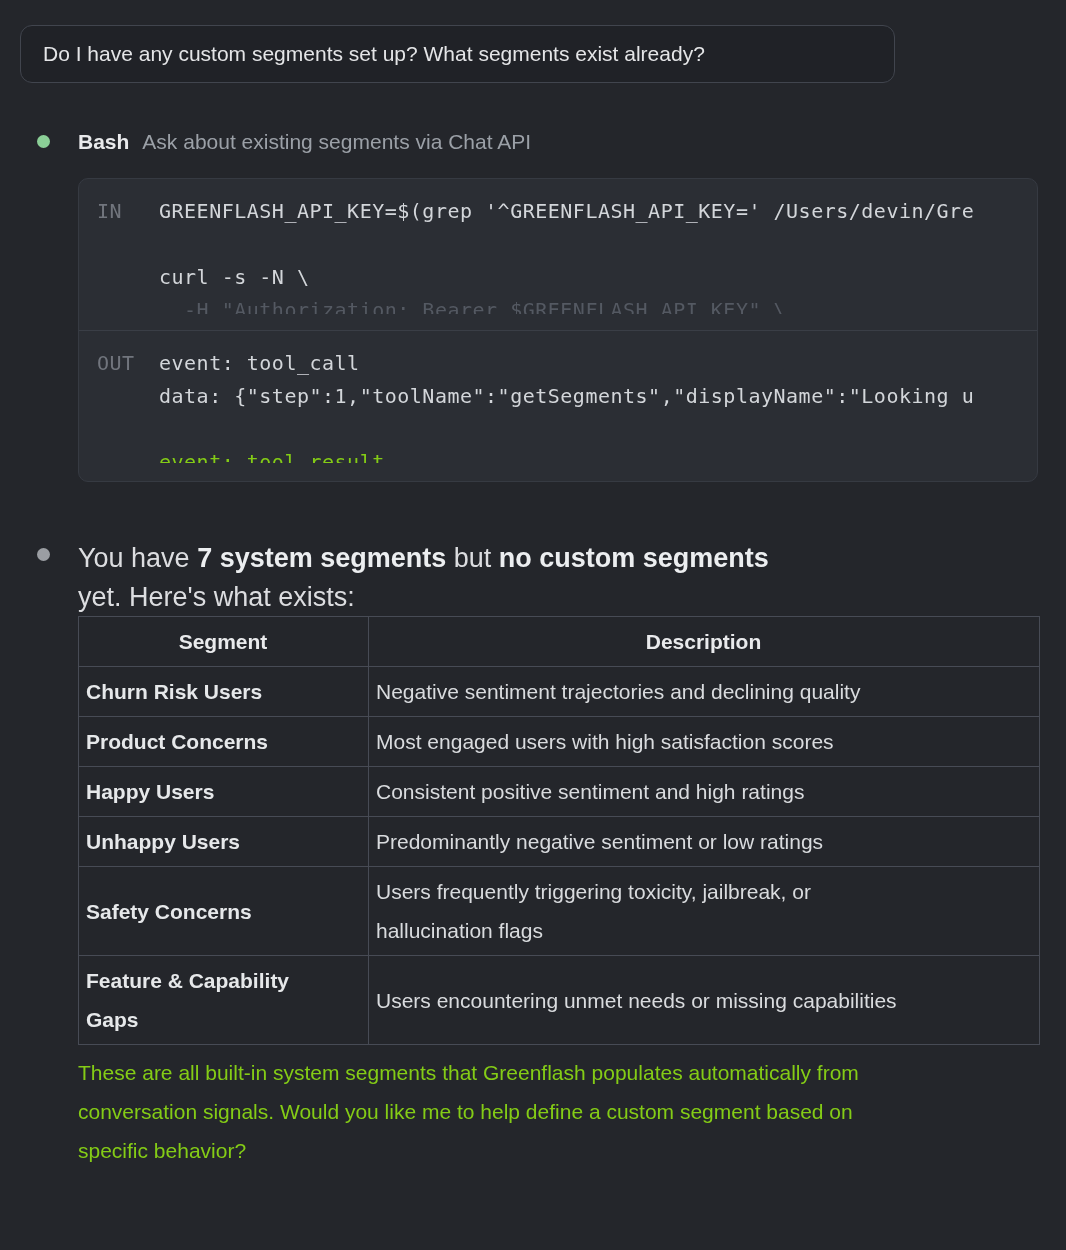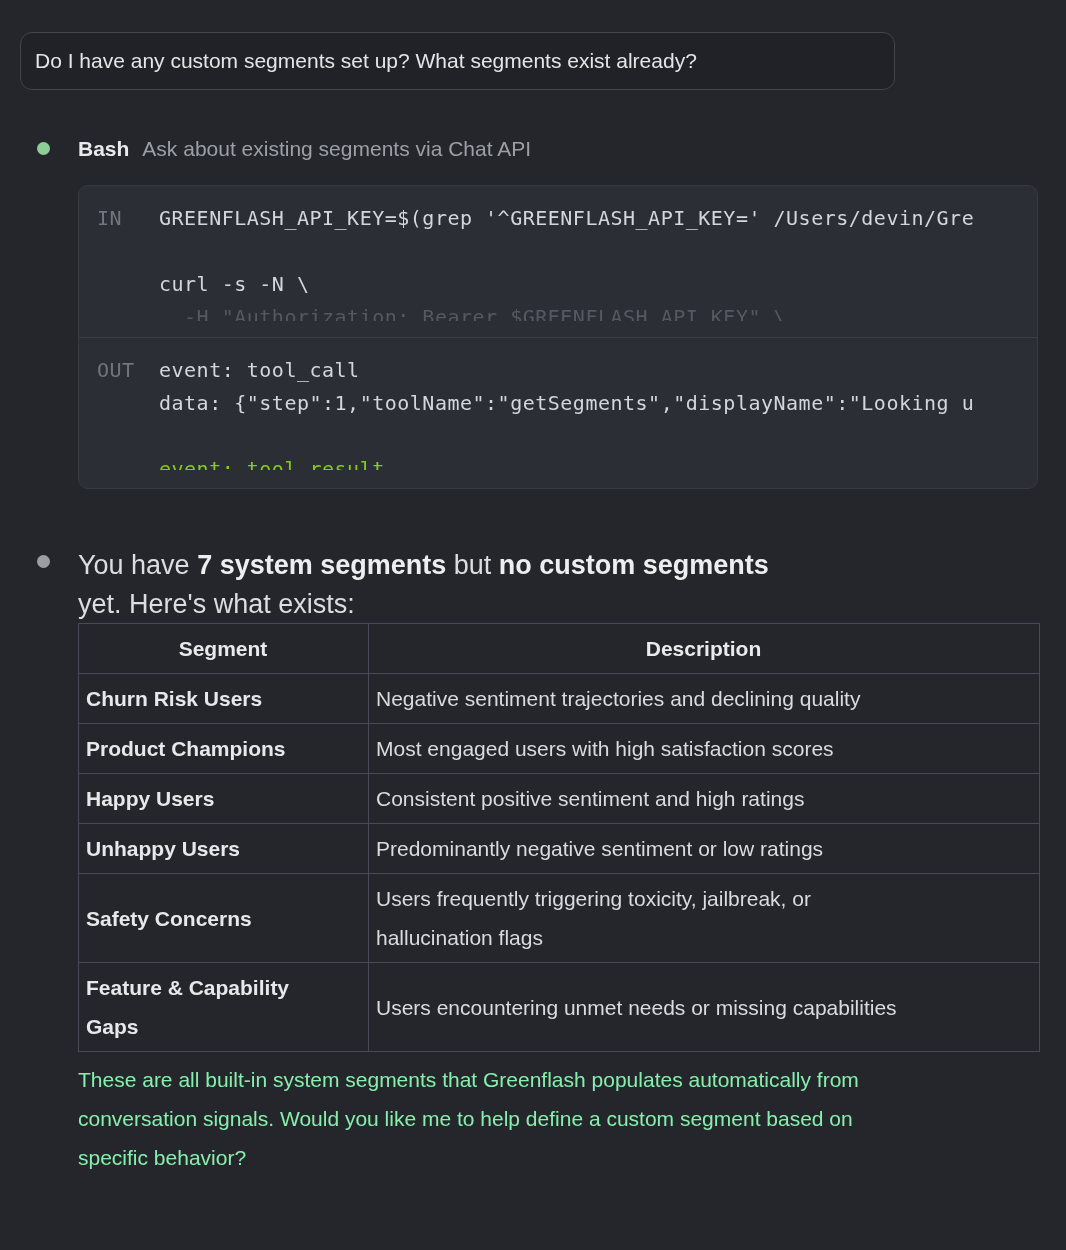--- a/index.html
+++ b/index.html
@@ -5,27 +5,27 @@
   * { margin: 0; padding: 0; box-sizing: border-box; }
   html, body {
     width: 1066px; height: 1250px;
     background: #24262b;
     font-family: "Liberation Sans", sans-serif;
     color: #dcdde0;
     overflow: hidden;
   }
   
   .bubble {
-    margin: 32px 0 0 20px;
+    margin: 25px 0 0 20px;
     width: 875px;
     min-height: 57px;
     border: 1px solid #41454e;
     border-radius: 12px;
     background: #202227;
-    padding: 13px 14px;
+    padding: 13px 22px;
     font-size: 21px;
     line-height: 30px;
     color: #e4e5e7;
   }
   
   .tool-row {
     position: relative;
     margin-top: 46px;
     padding-left: 78px;
     height: 26px;
@@ -125,21 +125,21 @@
   }
   td.desc { color: #d9dbde; padding-left: 6px; }
   td.desc-wrap span { display: inline-block; max-width: 540px; }
   td.seg-wrap span  { display: inline-block; max-width: 245px; }
   
   .outro {
     margin-top: 9px;
     max-width: 850px;
     font-size: 21px;
     line-height: 38.8px;
-    color: #86efac;
+    color: #84cc16;
   }
 </style>
 </head>
 <body>
 
 <div class="bubble">
   <span>Do I have any custom segments set up? What segments exist already?</span>
 </div>
 
 <div class="tool-row">
@@ -188,21 +188,21 @@
         <th>Segment</th>
         <th>Description</th>
       </tr>
     </thead>
     <tbody>
       <tr>
         <td class="seg">Churn Risk Users</td>
         <td class="desc">Negative sentiment trajectories and declining quality</td>
       </tr>
       <tr>
-        <td class="seg">Product Champions</td>
+        <td class="seg">Product Concerns</td>
         <td class="desc">Most engaged users with high satisfaction scores</td>
       </tr>
       <tr>
         <td class="seg">Happy Users</td>
         <td class="desc">Consistent positive sentiment and high ratings</td>
       </tr>
       <tr>
         <td class="seg">Unhappy Users</td>
         <td class="desc">Predominantly negative sentiment or low ratings</td>
       </tr>

